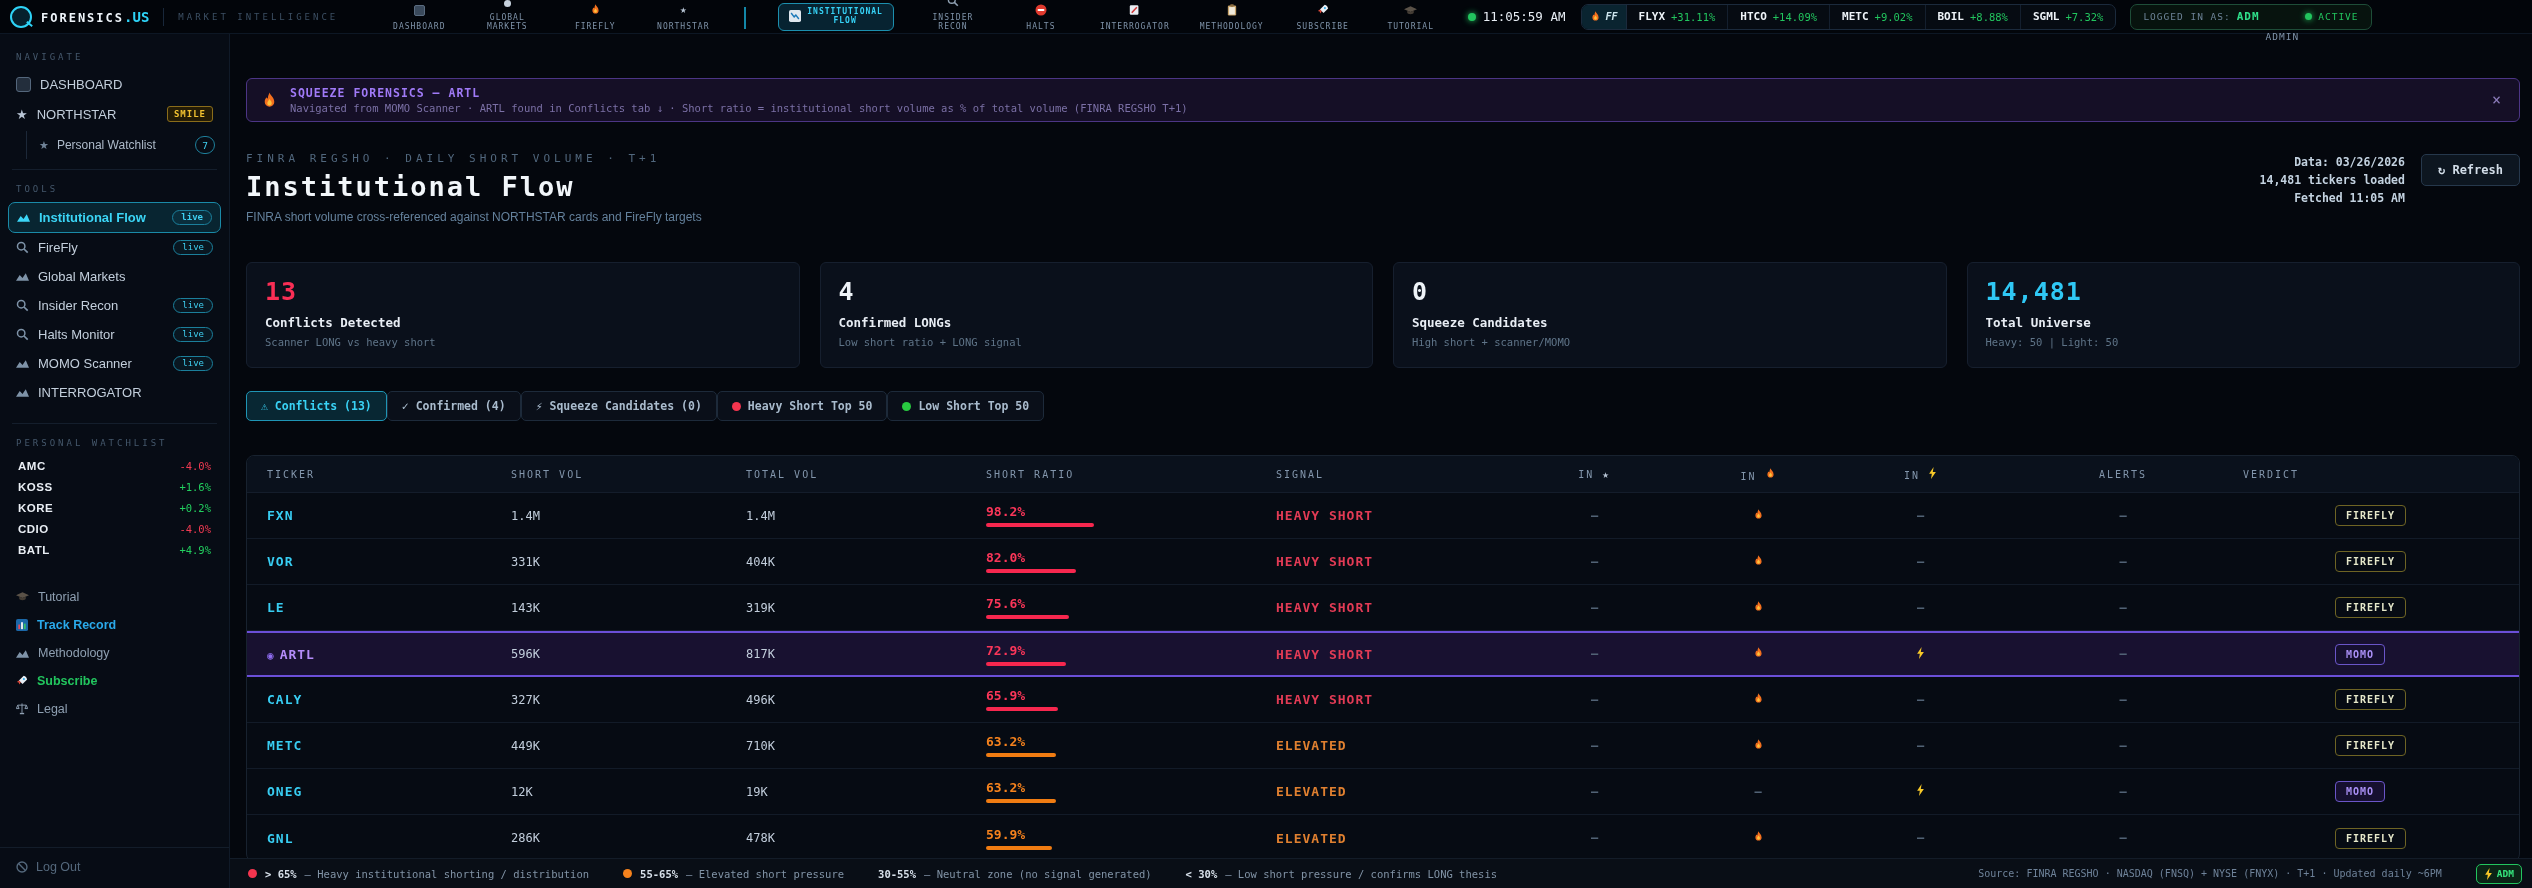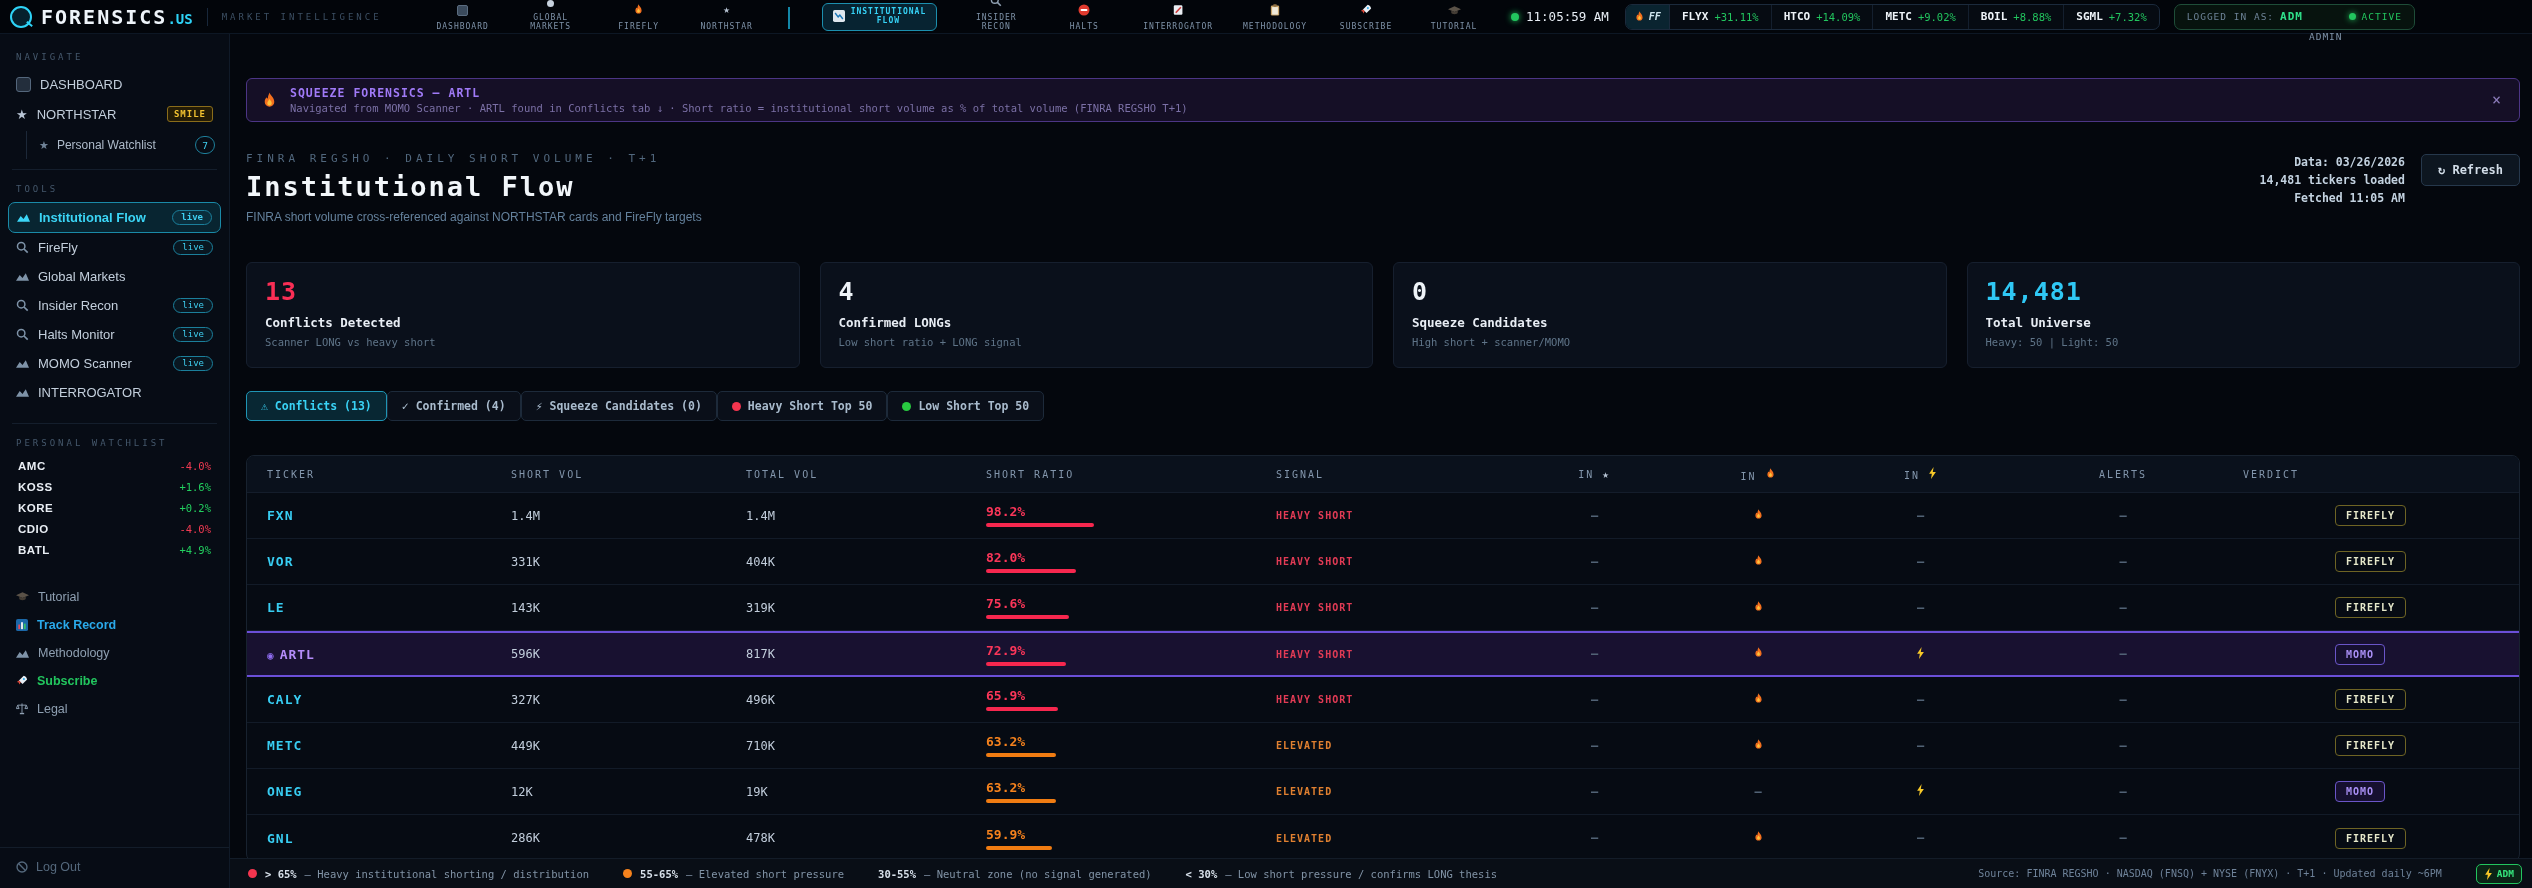--- a/index.html
+++ b/index.html
@@ -4,21 +4,21 @@
 <style>
   * { box-sizing:border-box; margin:0; padding:0; }
   html,body { width:2532px; height:888px; overflow:hidden; }
   body { background:#04070d; color:#c6d2e0; font-family:"DejaVu Sans Mono",monospace; font-size:12px; position:relative; }
 
   
   #topnav { position:absolute; left:0; top:0; width:2532px; height:34px; background:#02050a; border-bottom:1px solid #0d1724; display:flex; align-items:center; z-index:50; }
   .logo-wrap { display:flex; align-items:center; gap:9px; padding-left:10px; }
   .logo-mag { width:22px; height:22px; border:2px solid #2ed3f7; border-radius:50%; position:relative; background:#06202d; }
   .logo-mag:after { content:""; position:absolute; width:7px; height:2px; background:#2ed3f7; right:-3px; bottom:1px; transform:rotate(40deg); }
-  .brand { font-size:20px; font-weight:bold; color:#eef4fa; letter-spacing:2px; }
+  .brand { font-size:12px; font-weight:bold; color:#eef4fa; letter-spacing:2px; }
   .brand-tld { color:#2ed3f7; font-weight:bold; font-size:14px; }
   .tagline { color:#3c4f63; font-size:9px; letter-spacing:3px; margin-left:14px; border-left:1px solid #18273a; padding-left:14px; height:18px; display:flex; align-items:center; }
   #nav-items { display:flex; align-items:flex-end; gap:30px; margin-left:52px; height:34px; padding-bottom:2px; }
   .nav-it { display:flex; flex-direction:column; align-items:center; gap:6px; cursor:pointer; min-width:58px; }
   .nav-lb { font-size:8px; letter-spacing:1px; color:#7f93a9; text-align:center; line-height:1.15; white-space:pre-line; }
   .nav-it.active { flex-direction:row; gap:6px; background:#072331; border:1px solid #1c8fae; border-radius:6px; padding:3px 10px 4px; margin-bottom:1px; }
   .nav-it.active .nav-lb { color:#36d2f6; font-weight:bold; text-align:center; }
   .nav-sep { width:2px; height:22px; background:#1387a8; margin:0 2px 3px; align-self:flex-end; }
   .clock-wrap { display:flex; align-items:center; gap:7px; margin-left:28px; color:#e8eef5; font-size:12.5px; }
   .dot { border-radius:50%; display:inline-block; }
@@ -85,21 +85,21 @@
   .thead { display:grid; grid-template-columns:244px 235px 240px 290px 235px 167px 160px 165px 240px 1fr; align-items:center; height:37px; padding:0 20px; background:#0a111c; border-bottom:1px solid #141d2b; color:#8396ac; font-size:10px; letter-spacing:2px; }
   .trow { display:grid; grid-template-columns:244px 235px 240px 290px 235px 167px 160px 165px 240px 1fr; align-items:center; height:46px; padding:0 20px; border-top:1px solid #1019255; border-bottom:1px solid #121b28; cursor:pointer; }
   .trow:last-child { border-bottom:none; }
   .c-center { text-align:center; }
   .cell { color:#c2cedc; font-size:12px; }
   .tick { color:#38cdf2; font-weight:bold; font-size:13px; letter-spacing:1px; }
   .ratio-val { font-size:13px; font-weight:bold; }
   .ratio-bar { height:4px; border-radius:2px; margin-top:4px; }
   .heavy .ratio-val { color:#fb3659; } .heavy .ratio-bar { background:#f6274e; }
   .elevated .ratio-val { color:#f5821d; } .elevated .ratio-bar { background:#f07c12; }
-  .sig { font-size:10px; font-weight:bold; letter-spacing:1px; }
+  .sig { font-size:13px; font-weight:bold; letter-spacing:1px; }
   .sig-heavy { color:#e23b55; } .sig-elevated { color:#e08030; }
   .dash { color:#51627500; color:#516275; font-weight:bold; }
   .vbadge { display:inline-block; border:1px solid #6e6424; color:#e6e8ca; font-size:10px; font-weight:bold; letter-spacing:1px; padding:4px 10px; border-radius:4px; background:#0c0f0a00; }
   .vbadge.momo { border-color:#6a55c8; color:#a98ff5; background:#161030;text-align:right; }
   .v-cell { padding-left:92px; }
   .trow.hl { background:#181130; border-top:2px solid #6b4fd8; border-bottom:2px solid #6b4fd8; }
   .trow.hl .tick { color:#b48cfa; }
   .hl-bullet { color:#8f6cf0; margin-right:5px; font-size:11px; }
 
   

